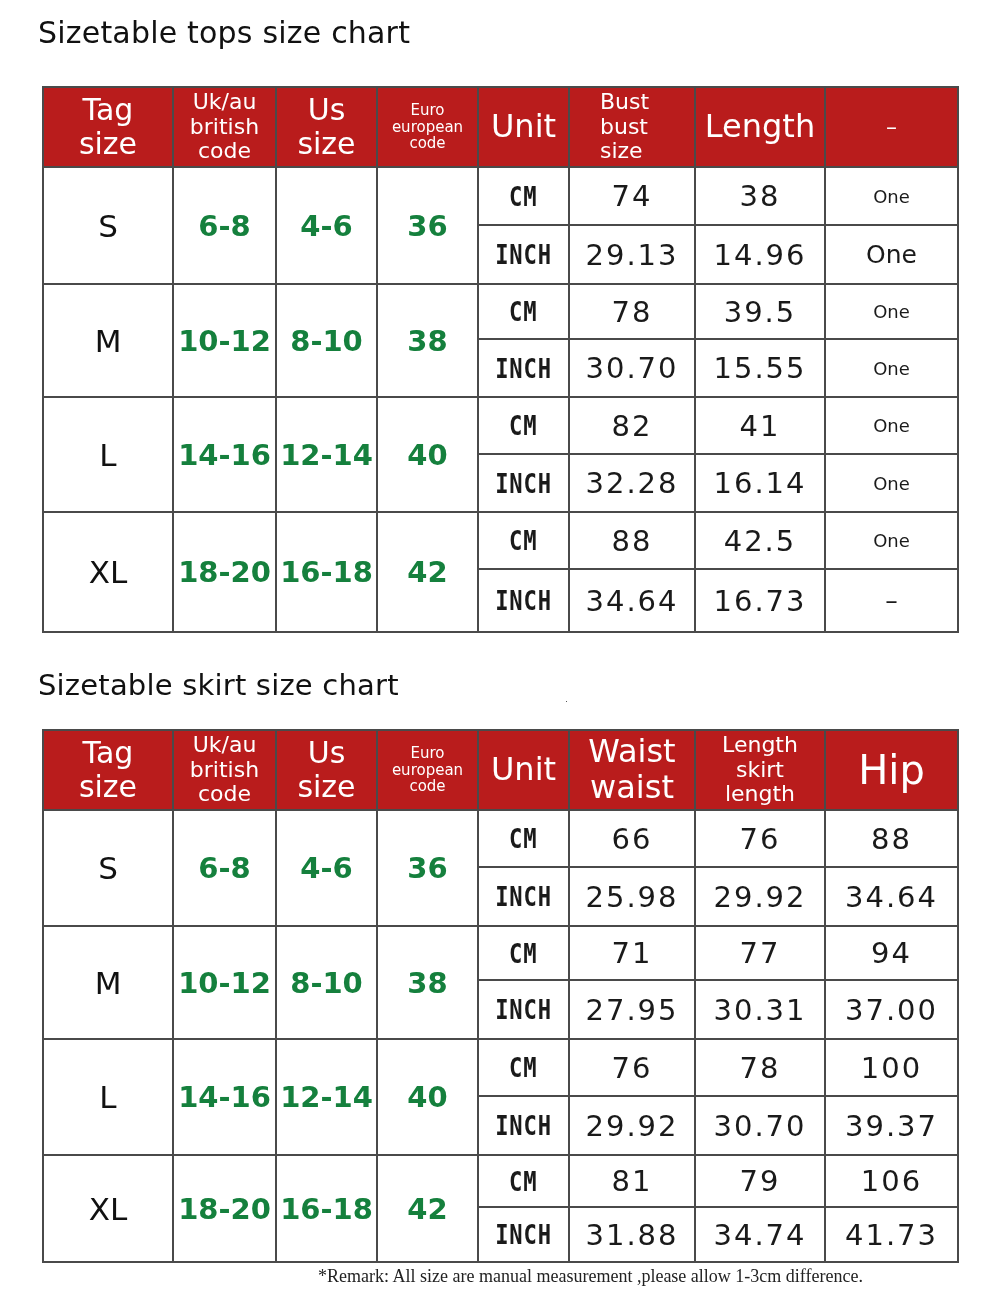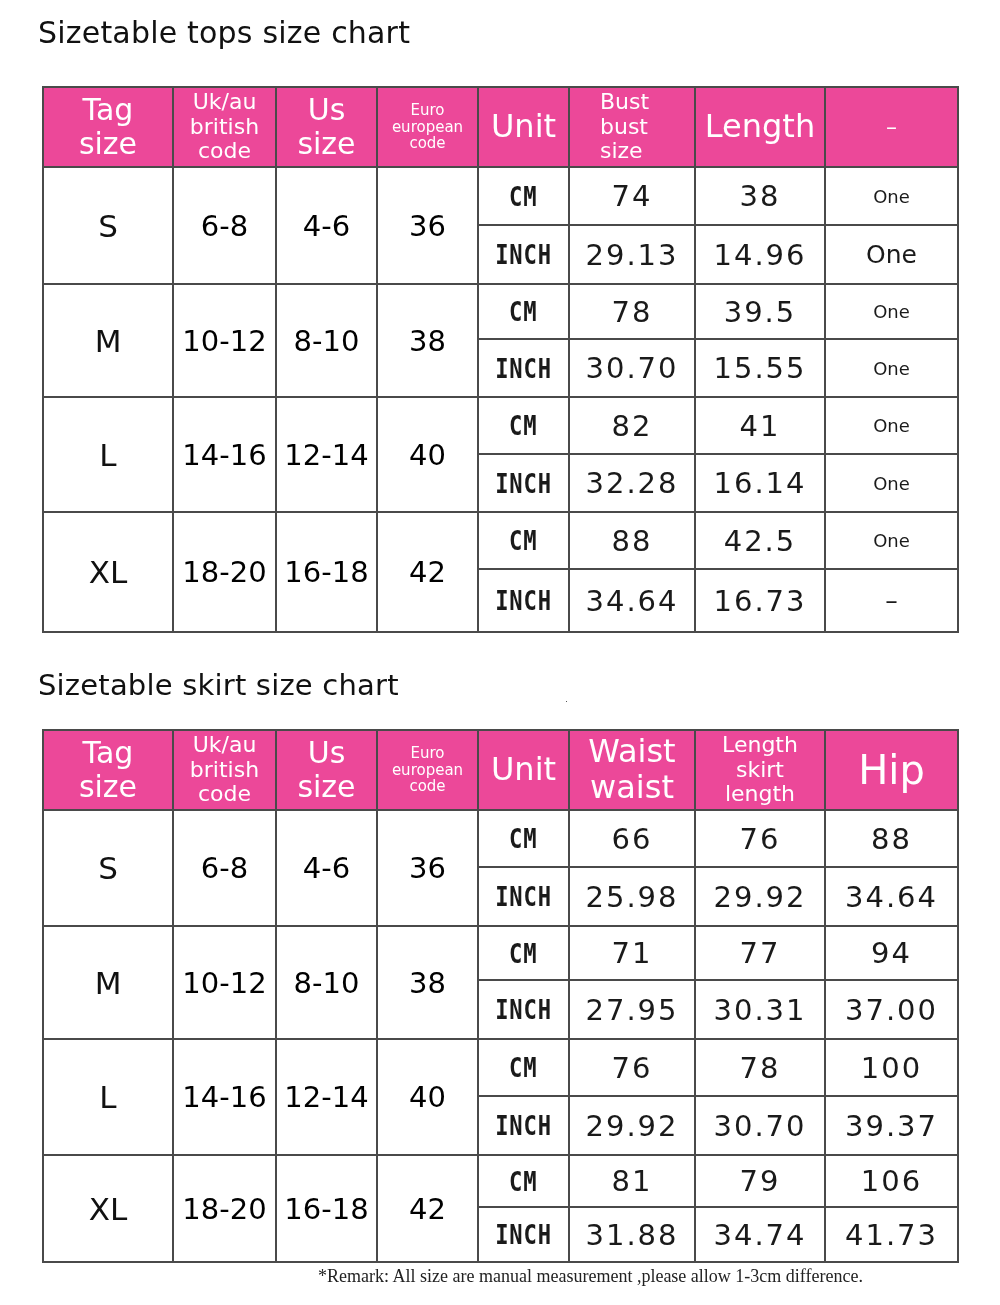--- a/index.html
+++ b/index.html
@@ -2,28 +2,28 @@
 <html><head>
 <meta charset="utf-8">
 <style>
   html, body { margin: 0; padding: 0; background: #ffffff; }
   body { width: 1000px; height: 1305px; position: relative; overflow: hidden;
          font-family: "DejaVu Sans", sans-serif; color: #1a1a1a; }
   .section-title { position: absolute; left: 38px; font-size: 30px; font-weight: normal;
                    color: #111; letter-spacing: 0.2px; white-space: nowrap; }
   .tbl { position: absolute; left: 42px; width: 915px; border-collapse: collapse; table-layout: fixed; }
   .tbl td, .tbl th { border: 2px solid #4a4a4a; padding: 0; text-align: center; vertical-align: middle; }
-  .tbl th { background: #ec4899; color: #ffffff; font-weight: normal; line-height: 1.12; overflow: hidden; }
+  .tbl th { background: #b91c1c; color: #ffffff; font-weight: normal; line-height: 1.12; overflow: hidden; }
   .h-xl { font-size: 30px; }
   .h-l  { font-size: 32px; }
   .h-m  { font-size: 22px; }
   .h-s  { font-size: 15px; line-height: 1.3; }
   .h-xxl{ font-size: 40px; }
   .size-cell { font-size: 31px; color: #111; }
-  .range-cell { font-size: 29px; color: #000000; }
+  .range-cell { font-size: 29px; color: #15803d; font-weight: bold; }
   .unit-cell { font-family: "DejaVu Sans Mono", monospace; font-size: 27px; font-weight: bold; color: #1a1a1a; letter-spacing: 1px; transform: scaleX(0.82); display: inline-block; }
   .val-cell { font-size: 29px; color: #1a1a1a; letter-spacing: 2px; }
   .note-cell { font-size: 18px; color: #1a1a1a; }
   .note-cell.big { font-size: 25px; }
   .remark { position: absolute; left: 318px; top: 1266px; font-family: "Liberation Serif", serif; font-size: 18px; color: #222; white-space: nowrap; }
   .tiny-dot { position: absolute; left: 566px; top: 701px; width: 1px; height: 1px; background: #555; }
 </style>
 </head>
 <body>
 

